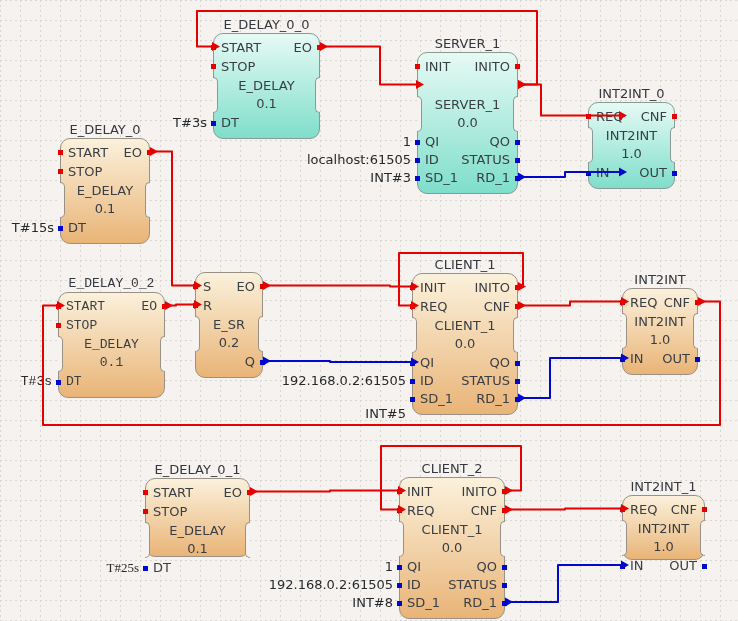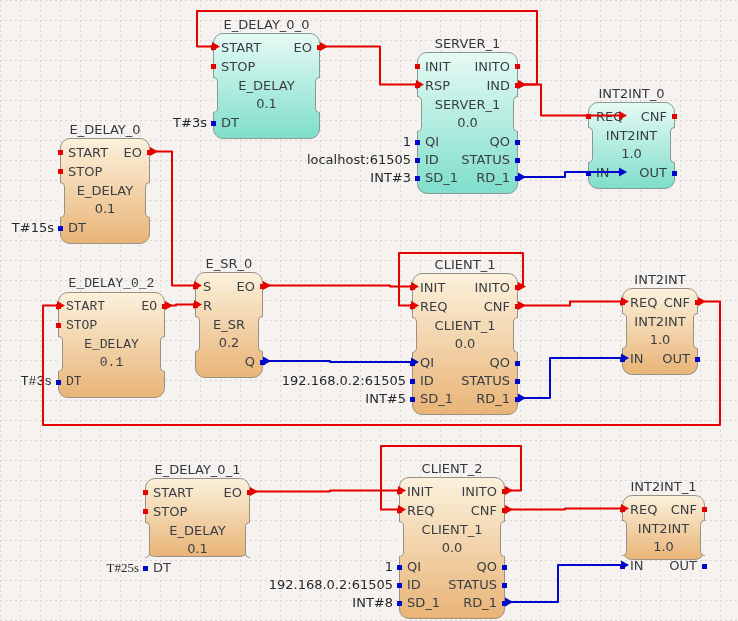--- a/index.html
+++ b/index.html
@@ -58,26 +58,20 @@
         <div class="notch notch-r" style="top: 43px; height: 36px; background: rgb(245, 242, 239); border-width: 1px 0px 1px 1px; border-top-style: solid; border-bottom-style: solid; border-left-style: solid; border-top-color: rgb(135, 154, 147); border-bottom-color: rgb(135, 154, 147); border-left-color: rgb(135, 154, 147); border-image: initial; border-right-style: initial; border-right-color: initial;"></div>
       </div>
       <div class="fb" style="left: 417px; top: 52px; width: 101px; height: 142px; background: linear-gradient(rgb(230, 250, 244), rgb(127, 222, 203)); border-color: rgb(135, 154, 147);">
         <div class="fb-title">SERVER_1</div>
         <div class="fb-row" style="top: 4px; height: 19px; line-height: 19px;">
           <span class="lbl lbl-l">INIT</span>
           <span class="pin pin-in" style="top: 7px; background: rgb(230, 0, 0);"></span>
           <span class="lbl lbl-r">INITO</span>
           <span class="pin pin-out" style="top: 7px; background: rgb(230, 0, 0);"></span>
         </div>
-        <div class="fb-row" style="top: 23px; height: 19px; line-height: 19px;">
-          <span class="lbl lbl-l">RSP</span>
-          <span class="pin pin-in" style="top: 7px; background: rgb(230, 0, 0);"></span>
-          <span class="lbl lbl-r">IND</span>
-          <span class="pin pin-out" style="top: 7px; background: rgb(230, 0, 0);"></span>
-        </div>
         <div class="fb-mid" style="top: 43px;">SERVER_1</div>
         <div class="fb-mid" style="top: 61px;">0.0</div>
         <div class="fb-row" style="top: 80px; height: 18px; line-height: 18px;">
           <span class="lbl lbl-l">QI</span>
           <span class="pin pin-in" style="top: 6.5px; background: rgb(0, 8, 205);"></span>
           <span class="pin-value" style="top: 0px;">1</span>
           <span class="lbl lbl-r">QO</span>
           <span class="pin pin-out" style="top: 6.5px; background: rgb(0, 8, 205);"></span>
         </div>
         <div class="fb-row" style="top: 98px; height: 18px; line-height: 18px;">
@@ -154,21 +148,20 @@
         <div class="fb-mid" style="top: 61px;">0.1</div>
         <div class="fb-row" style="top: 80px; height: 18px; line-height: 18px;">
           <span class="lbl lbl-l">DT</span>
           <span class="pin pin-in" style="top: 6.5px; background: rgb(0, 8, 205);"></span>
           <span class="pin-value" style="top: 0px;">T#3s</span>
         </div>
         <div class="notch notch-l" style="top: 43px; height: 36px; background: rgb(245, 242, 239); border-width: 1px 1px 1px 0px; border-top-style: solid; border-right-style: solid; border-bottom-style: solid; border-top-color: rgb(154, 145, 134); border-right-color: rgb(154, 145, 134); border-bottom-color: rgb(154, 145, 134); border-image: initial; border-left-style: initial; border-left-color: initial;"></div>
         <div class="notch notch-r" style="top: 43px; height: 36px; background: rgb(245, 242, 239); border-width: 1px 0px 1px 1px; border-top-style: solid; border-bottom-style: solid; border-left-style: solid; border-top-color: rgb(154, 145, 134); border-bottom-color: rgb(154, 145, 134); border-left-color: rgb(154, 145, 134); border-image: initial; border-right-style: initial; border-right-color: initial;"></div>
       </div>
       <div class="fb" style="left: 195px; top: 272px; width: 68px; height: 106px; background: linear-gradient(rgb(251, 241, 220), rgb(233, 180, 119)); border-color: rgb(154, 145, 134);">
-        <div class="fb-title">E_SR_0</div>
         <div class="fb-row" style="top: 4px; height: 19px; line-height: 19px;">
           <span class="lbl lbl-l">S</span>
           <span class="pin pin-in" style="top: 7px; background: rgb(230, 0, 0);"></span>
           <span class="lbl lbl-r">EO</span>
           <span class="pin pin-out" style="top: 7px; background: rgb(230, 0, 0);"></span>
         </div>
         <div class="fb-row" style="top: 23px; height: 19px; line-height: 19px;">
           <span class="lbl lbl-l">R</span>
           <span class="pin pin-in" style="top: 7px; background: rgb(230, 0, 0);"></span>
         </div>
@@ -206,21 +199,21 @@
         <div class="fb-row" style="top: 98px; height: 18px; line-height: 18px;">
           <span class="lbl lbl-l">ID</span>
           <span class="pin pin-in" style="top: 6.5px; background: rgb(0, 8, 205);"></span>
           <span class="pin-value" style="top: 0px;">192.168.0.2:61505</span>
           <span class="lbl lbl-r">STATUS</span>
           <span class="pin pin-out" style="top: 6.5px; background: rgb(0, 8, 205);"></span>
         </div>
         <div class="fb-row" style="top: 116px; height: 18px; line-height: 18px;">
           <span class="lbl lbl-l">SD_1</span>
           <span class="pin pin-in" style="top: 6.5px; background: rgb(0, 8, 205);"></span>
-          <span class="pin-value" style="top: 0px;">INT#5</span>
+          <span class="pin-value" style="top: 15px;">INT#5</span>
           <span class="lbl lbl-r">RD_1</span>
           <span class="pin pin-out" style="top: 6.5px; background: rgb(0, 8, 205);"></span>
         </div>
         <div class="notch notch-l" style="top: 43px; height: 36px; background: rgb(245, 242, 239); border-width: 1px 1px 1px 0px; border-top-style: solid; border-right-style: solid; border-bottom-style: solid; border-top-color: rgb(154, 145, 134); border-right-color: rgb(154, 145, 134); border-bottom-color: rgb(154, 145, 134); border-image: initial; border-left-style: initial; border-left-color: initial;"></div>
         <div class="notch notch-r" style="top: 43px; height: 36px; background: rgb(245, 242, 239); border-width: 1px 0px 1px 1px; border-top-style: solid; border-bottom-style: solid; border-left-style: solid; border-top-color: rgb(154, 145, 134); border-bottom-color: rgb(154, 145, 134); border-left-color: rgb(154, 145, 134); border-image: initial; border-right-style: initial; border-right-color: initial;"></div>
       </div>
       <div class="fb" style="left: 622px; top: 288px; width: 76px; height: 87px; background: linear-gradient(rgb(251, 241, 220), rgb(233, 180, 119)); border-color: rgb(154, 145, 134);">
         <div class="fb-title">INT2INT</div>
         <div class="fb-row" style="top: 4px; height: 19px; line-height: 19px;">
           <span class="lbl lbl-l">REQ</span>

